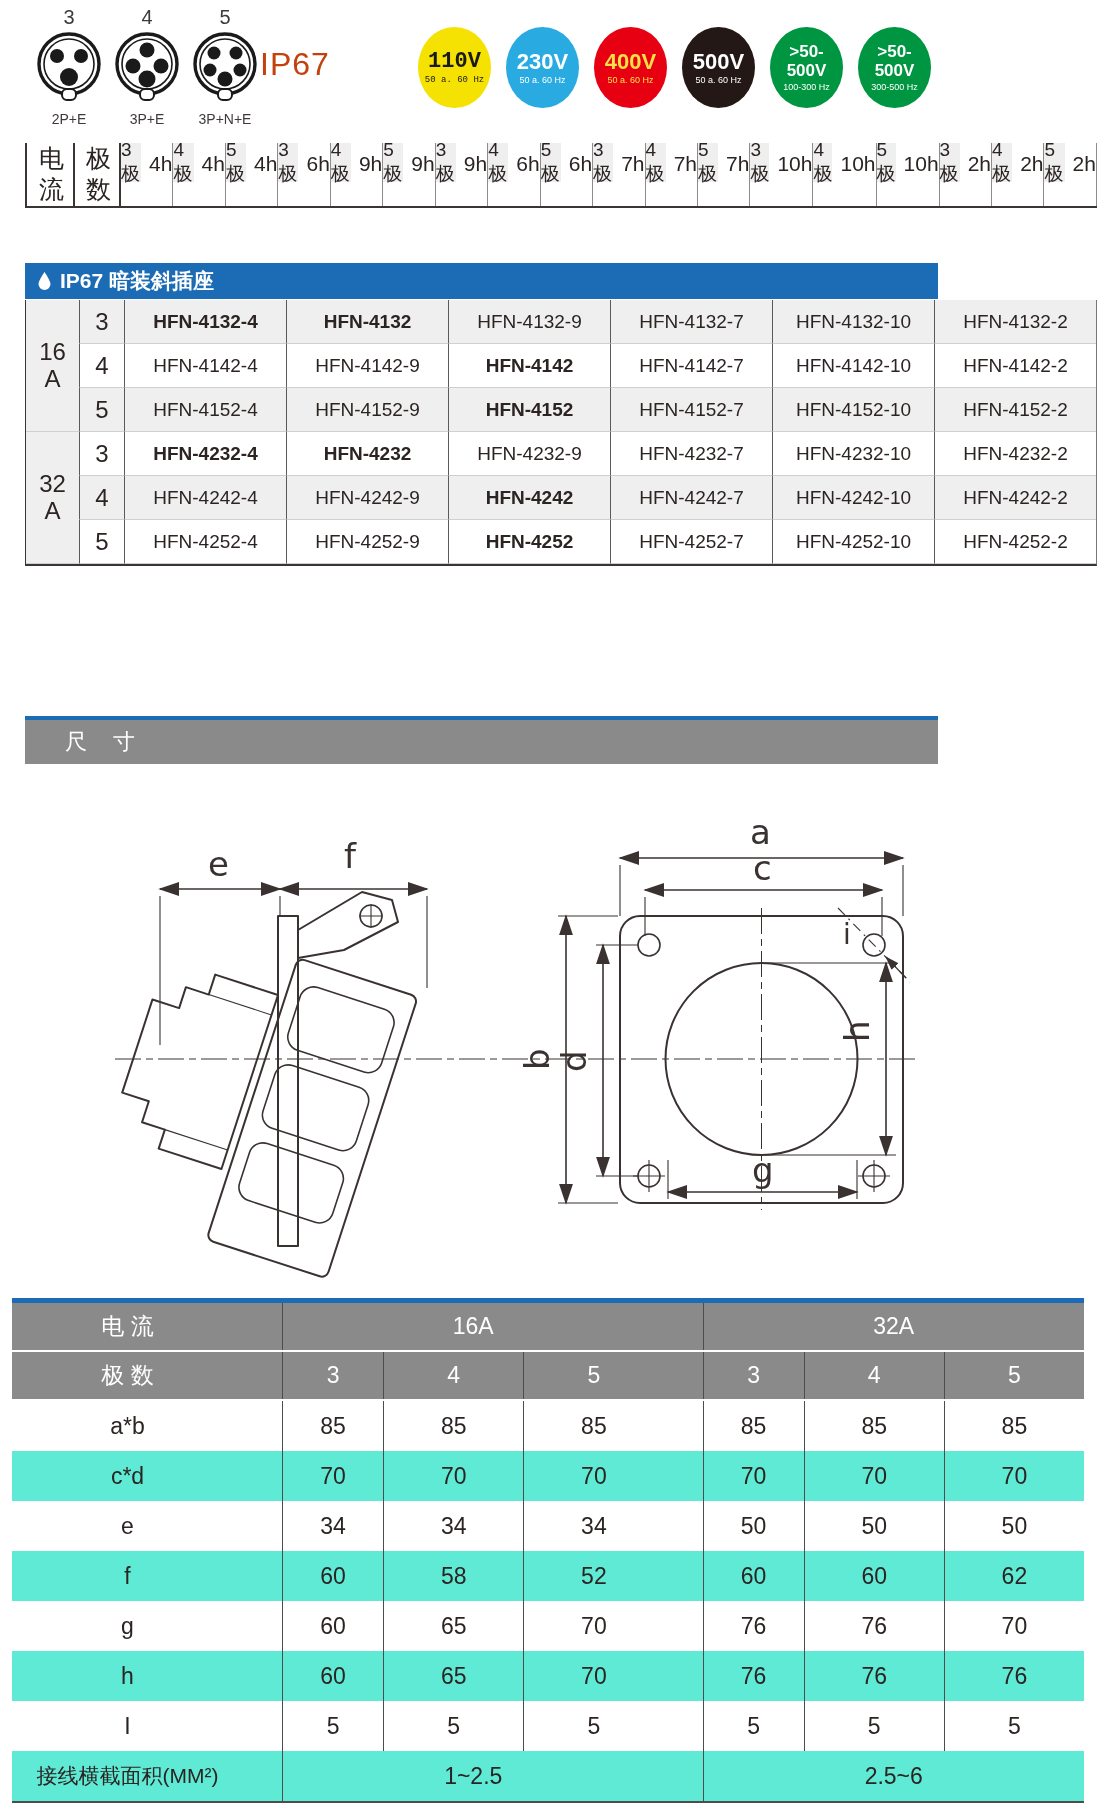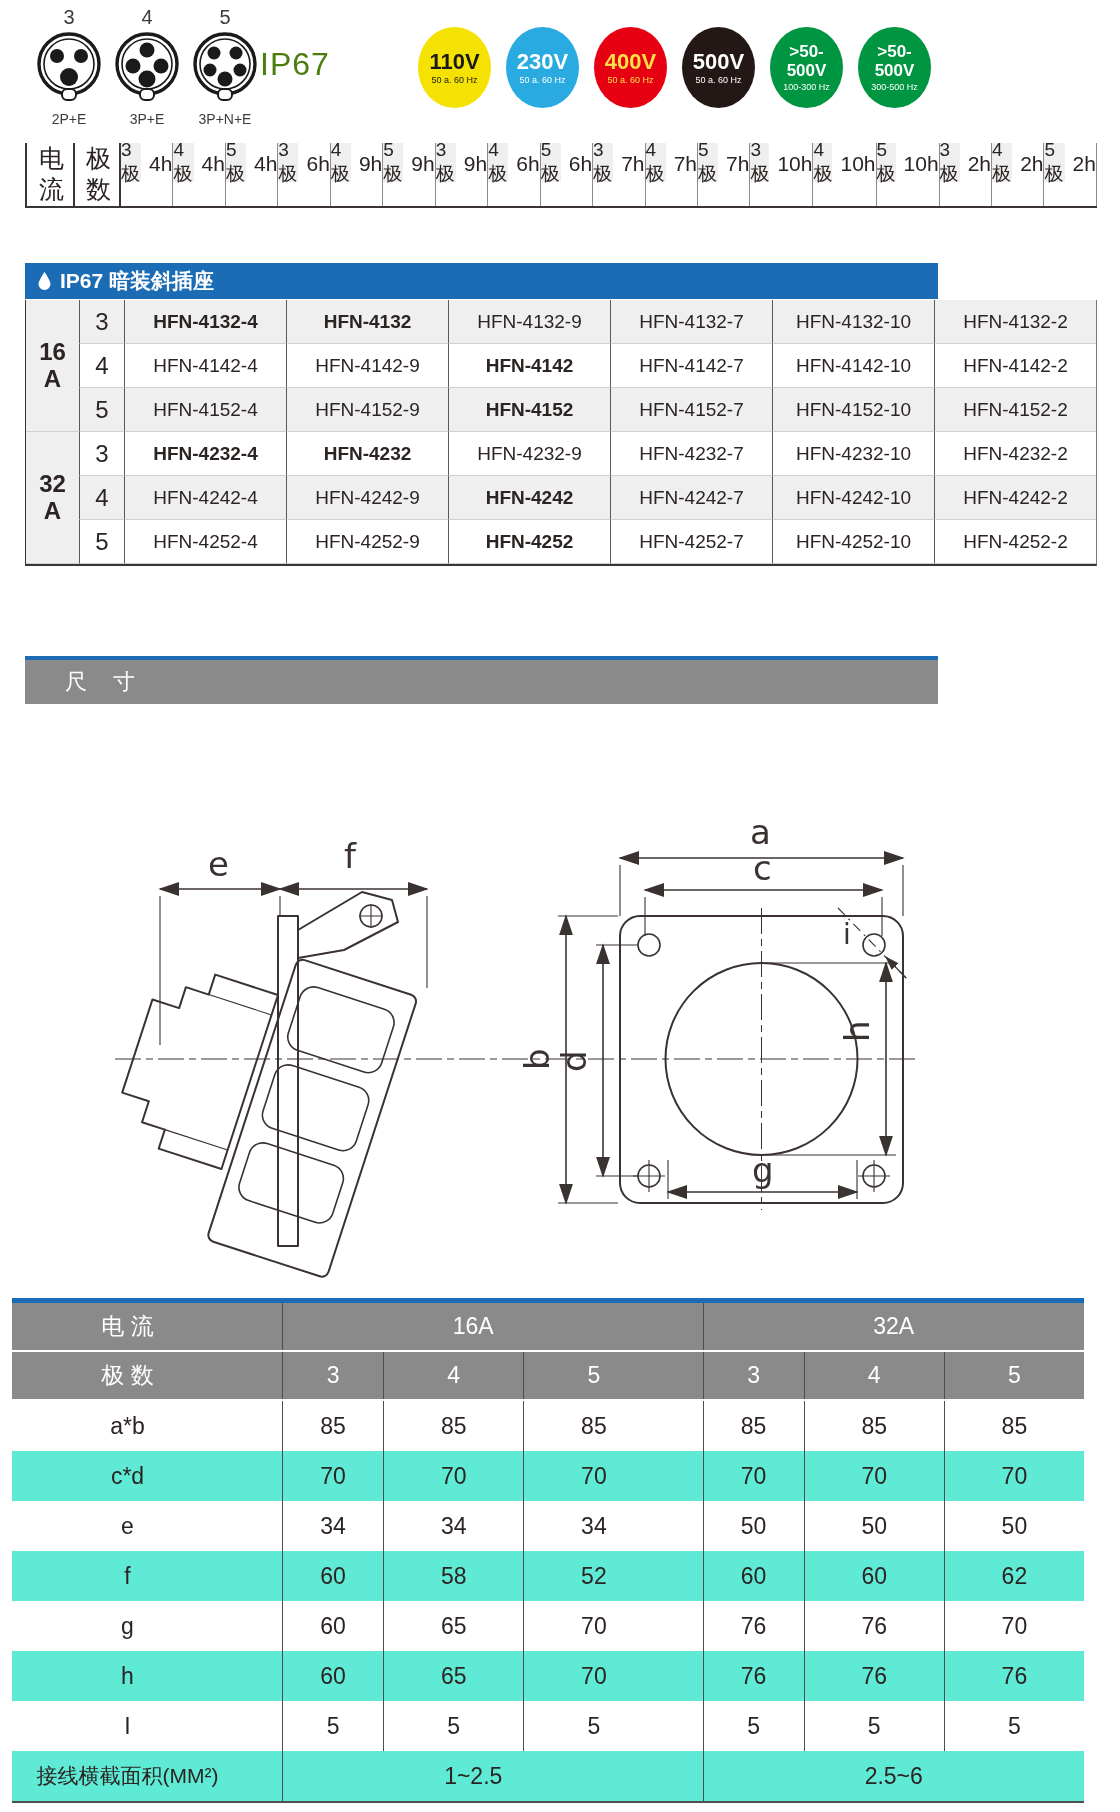--- a/index.html
+++ b/index.html
@@ -5,21 +5,21 @@
   * { margin:0; padding:0; box-sizing:border-box; }
   html,body { background:#fff; }
   body { width:1120px; height:1812px; position:relative; overflow:hidden;
          font-family:"Liberation Sans","DejaVu Sans",sans-serif; color:#2b2422; }
 
   
   .connectors { position:absolute; left:36px; top:6px; display:flex; gap:12px; }
   .conn { width:66px; text-align:center; }
   .conn .num { font-size:20px; color:#3f3a39; height:22px; line-height:22px; }
   .conn .cfg { font-size:14px; color:#3f3a39; margin-top:1px; }
-  .ip67 { position:absolute; left:260px; top:46px; font-size:32px; color:#4d7c0f; letter-spacing:1px; }
+  .ip67 { position:absolute; left:260px; top:46px; font-size:32px; color:#c2410c; letter-spacing:1px; }
 
   
   .badges { position:absolute; left:418px; top:27px; display:flex; gap:15px; }
   .badge { width:73px; height:81px; border-radius:50%; display:flex; flex-direction:column;
            align-items:center; justify-content:center; text-align:center; }
   .badge .bv  { font-size:22px; font-weight:bold; line-height:1; }
   .badge .bv2 { font-size:17px; font-weight:bold; line-height:1.08; }
   .badge .bf  { font-size:9px; margin-top:3px; line-height:1; }
 
   
@@ -40,27 +40,27 @@
                font-size:21px; font-weight:bold; }
 
   
   .prod { position:absolute; left:25px; top:300px; width:1072px; display:grid;
           grid-template-columns:53px 45px repeat(6,1fr); grid-auto-rows:44px;
           border-left:1px solid #3a3432; border-right:1px solid #777; border-bottom:2px solid #3a3432;
           font-size:19px; }
   .prod > div { display:flex; align-items:center; justify-content:center;
                 border-left:1.3px solid #5a5a5a; border-bottom:1px solid #cfcfcf; }
   .prod .cur { grid-row:span 3; background:#efefef; flex-direction:column;
-               font-size:24px; line-height:1.1; border-left:none;font-weight:bold; }
+               font-size:24px; line-height:1.1; border-left:none; }
   .prod .pole-c { font-size:24px; }
   .prod .rg { background:#efefef; }
   .prod .bd { font-weight:bold; }
 
   
-  .dims-bar { position:absolute; left:25px; top:656px; width:913px; border-top:4px solid #1c6cb5; }
+  .dims-bar { position:absolute; left:25px; top:716px; width:913px; border-top:4px solid #1c6cb5; }
   .dims-bar .gbar { height:44px; background:#8a8a8a; color:#fff; display:flex; align-items:center;
                     padding-left:40px; font-size:22px; letter-spacing:10px; }
 
   
   svg.drawing { position:absolute; left:0; top:740px; }
   .ol { stroke:#3a3231; stroke-width:2; fill:none; stroke-linejoin:round; }
   .ol2 { stroke:#3a3231; stroke-width:1.6; fill:none; stroke-linejoin:round; }
   .dl { stroke:#3a3231; stroke-width:1.6; fill:none; }
   .xl { stroke:#3a3231; stroke-width:1.1; fill:none; }
   .cl { stroke:#3a3231; stroke-width:1; fill:none; stroke-dasharray:26 5 7 5; }
@@ -120,21 +120,21 @@
         <circle cx="48" cy="42" r="6.5" fill="#1a1a1a"></circle>
       <circle cx="33" cy="51" r="7.5" fill="#1a1a1a"></circle>
       <rect x="26" y="61" width="14" height="11" rx="5" fill="#fff" stroke="#1a1a1a" stroke-width="2"></rect>
     </svg>
     <div class="cfg">3P+N+E</div>
   </div>
 </div>
 <div class="ip67">IP67</div>
 
 <div class="badges">
-  <div class="badge" style="background: rgb(245, 226, 3); color: rgb(26, 26, 26);">
+  <div class="badge" style="background: rgb(245, 226, 3); color: rgb(26, 26, 26); font-family: Liberation Mono, monospace;">
     <div class="bv">110V</div>
     <div class="bf">50 a. 60 Hz</div>
   </div>
   <div class="badge" style="background: rgb(41, 171, 226); color: rgb(255, 255, 255);">
     <div class="bv">230V</div>
     <div class="bf">50 a. 60 Hz</div>
   </div>
   <div class="badge" style="background: rgb(230, 0, 18); color: #fde047;">
     <div class="bv">400V</div>
     <div class="bf">50 a. 60 Hz</div>

